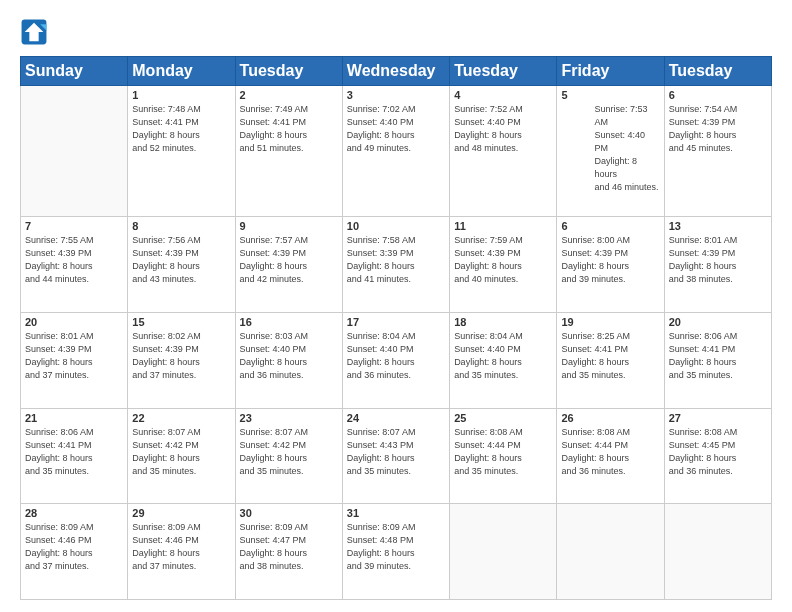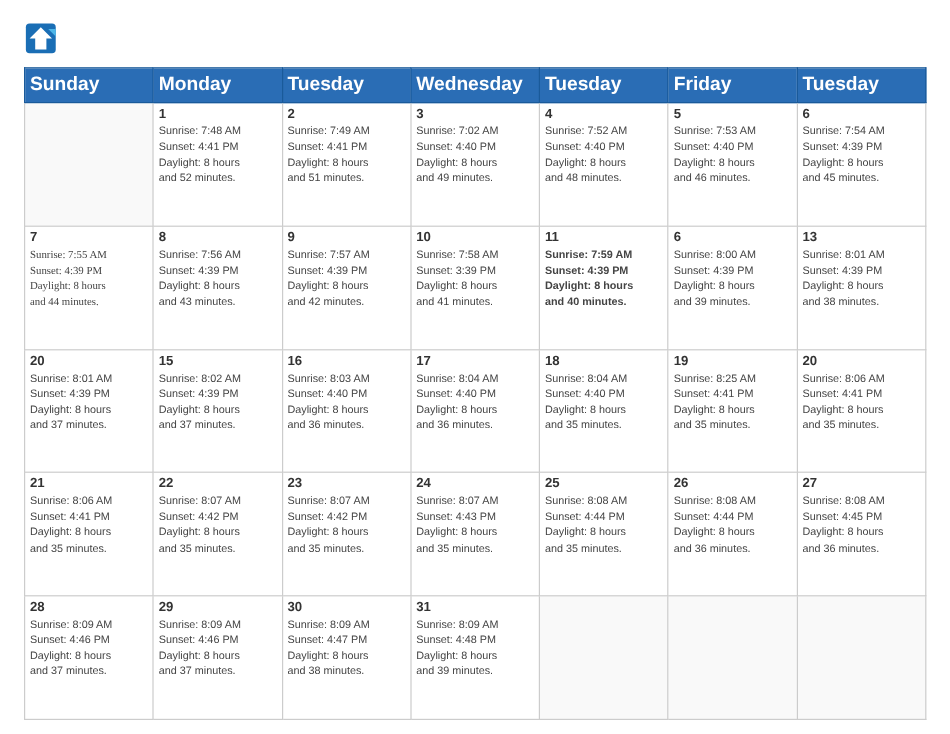--- a/index.html
+++ b/index.html
@@ -155,37 +155,37 @@
           </td>
           <td>
             <span class="day-num">4</span>
             <div class="day-info" style="white-space: pre-line;">Sunrise: 7:52 AM
 Sunset: 4:40 PM
 Daylight: 8 hours
 and 48 minutes.</div>
           </td>
           <td>
             <span class="day-num">5</span>
-            <div class="day-info" style="white-space: pre-line;">Sunrise: 7:53 AM
+            <div class="day-info" style="white-space: pre-line; margin-left: 33px;">Sunrise: 7:53 AM
 Sunset: 4:40 PM
 Daylight: 8 hours
 and 46 minutes.</div>
           </td>
           <td>
             <span class="day-num">6</span>
             <div class="day-info" style="white-space: pre-line;">Sunrise: 7:54 AM
 Sunset: 4:39 PM
 Daylight: 8 hours
 and 45 minutes.</div>
           </td>
         </tr>
         <tr>
           <td>
             <span class="day-num">7</span>
-            <div class="day-info" style="white-space: pre-line; font-family: Liberation Serif, serif;">Sunrise: 7:55 AM
+            <div class="day-info" style="white-space: pre-line;">Sunrise: 7:55 AM
 Sunset: 4:39 PM
 Daylight: 8 hours
 and 44 minutes.</div>
           </td>
           <td>
             <span class="day-num">8</span>
             <div class="day-info" style="white-space: pre-line;">Sunrise: 7:56 AM
 Sunset: 4:39 PM
 Daylight: 8 hours
 and 43 minutes.</div>
@@ -199,21 +199,21 @@
           </td>
           <td>
             <span class="day-num">10</span>
             <div class="day-info" style="white-space: pre-line;">Sunrise: 7:58 AM
 Sunset: 3:39 PM
 Daylight: 8 hours
 and 41 minutes.</div>
           </td>
           <td>
             <span class="day-num">11</span>
-            <div class="day-info" style="white-space: pre-line; font-weight: bold;">Sunrise: 7:59 AM
+            <div class="day-info" style="white-space: pre-line;">Sunrise: 7:59 AM
 Sunset: 4:39 PM
 Daylight: 8 hours
 and 40 minutes.</div>
           </td>
           <td>
             <span class="day-num">6</span>
             <div class="day-info" style="white-space: pre-line;">Sunrise: 8:00 AM
 Sunset: 4:39 PM
 Daylight: 8 hours
 and 39 minutes.</div>

